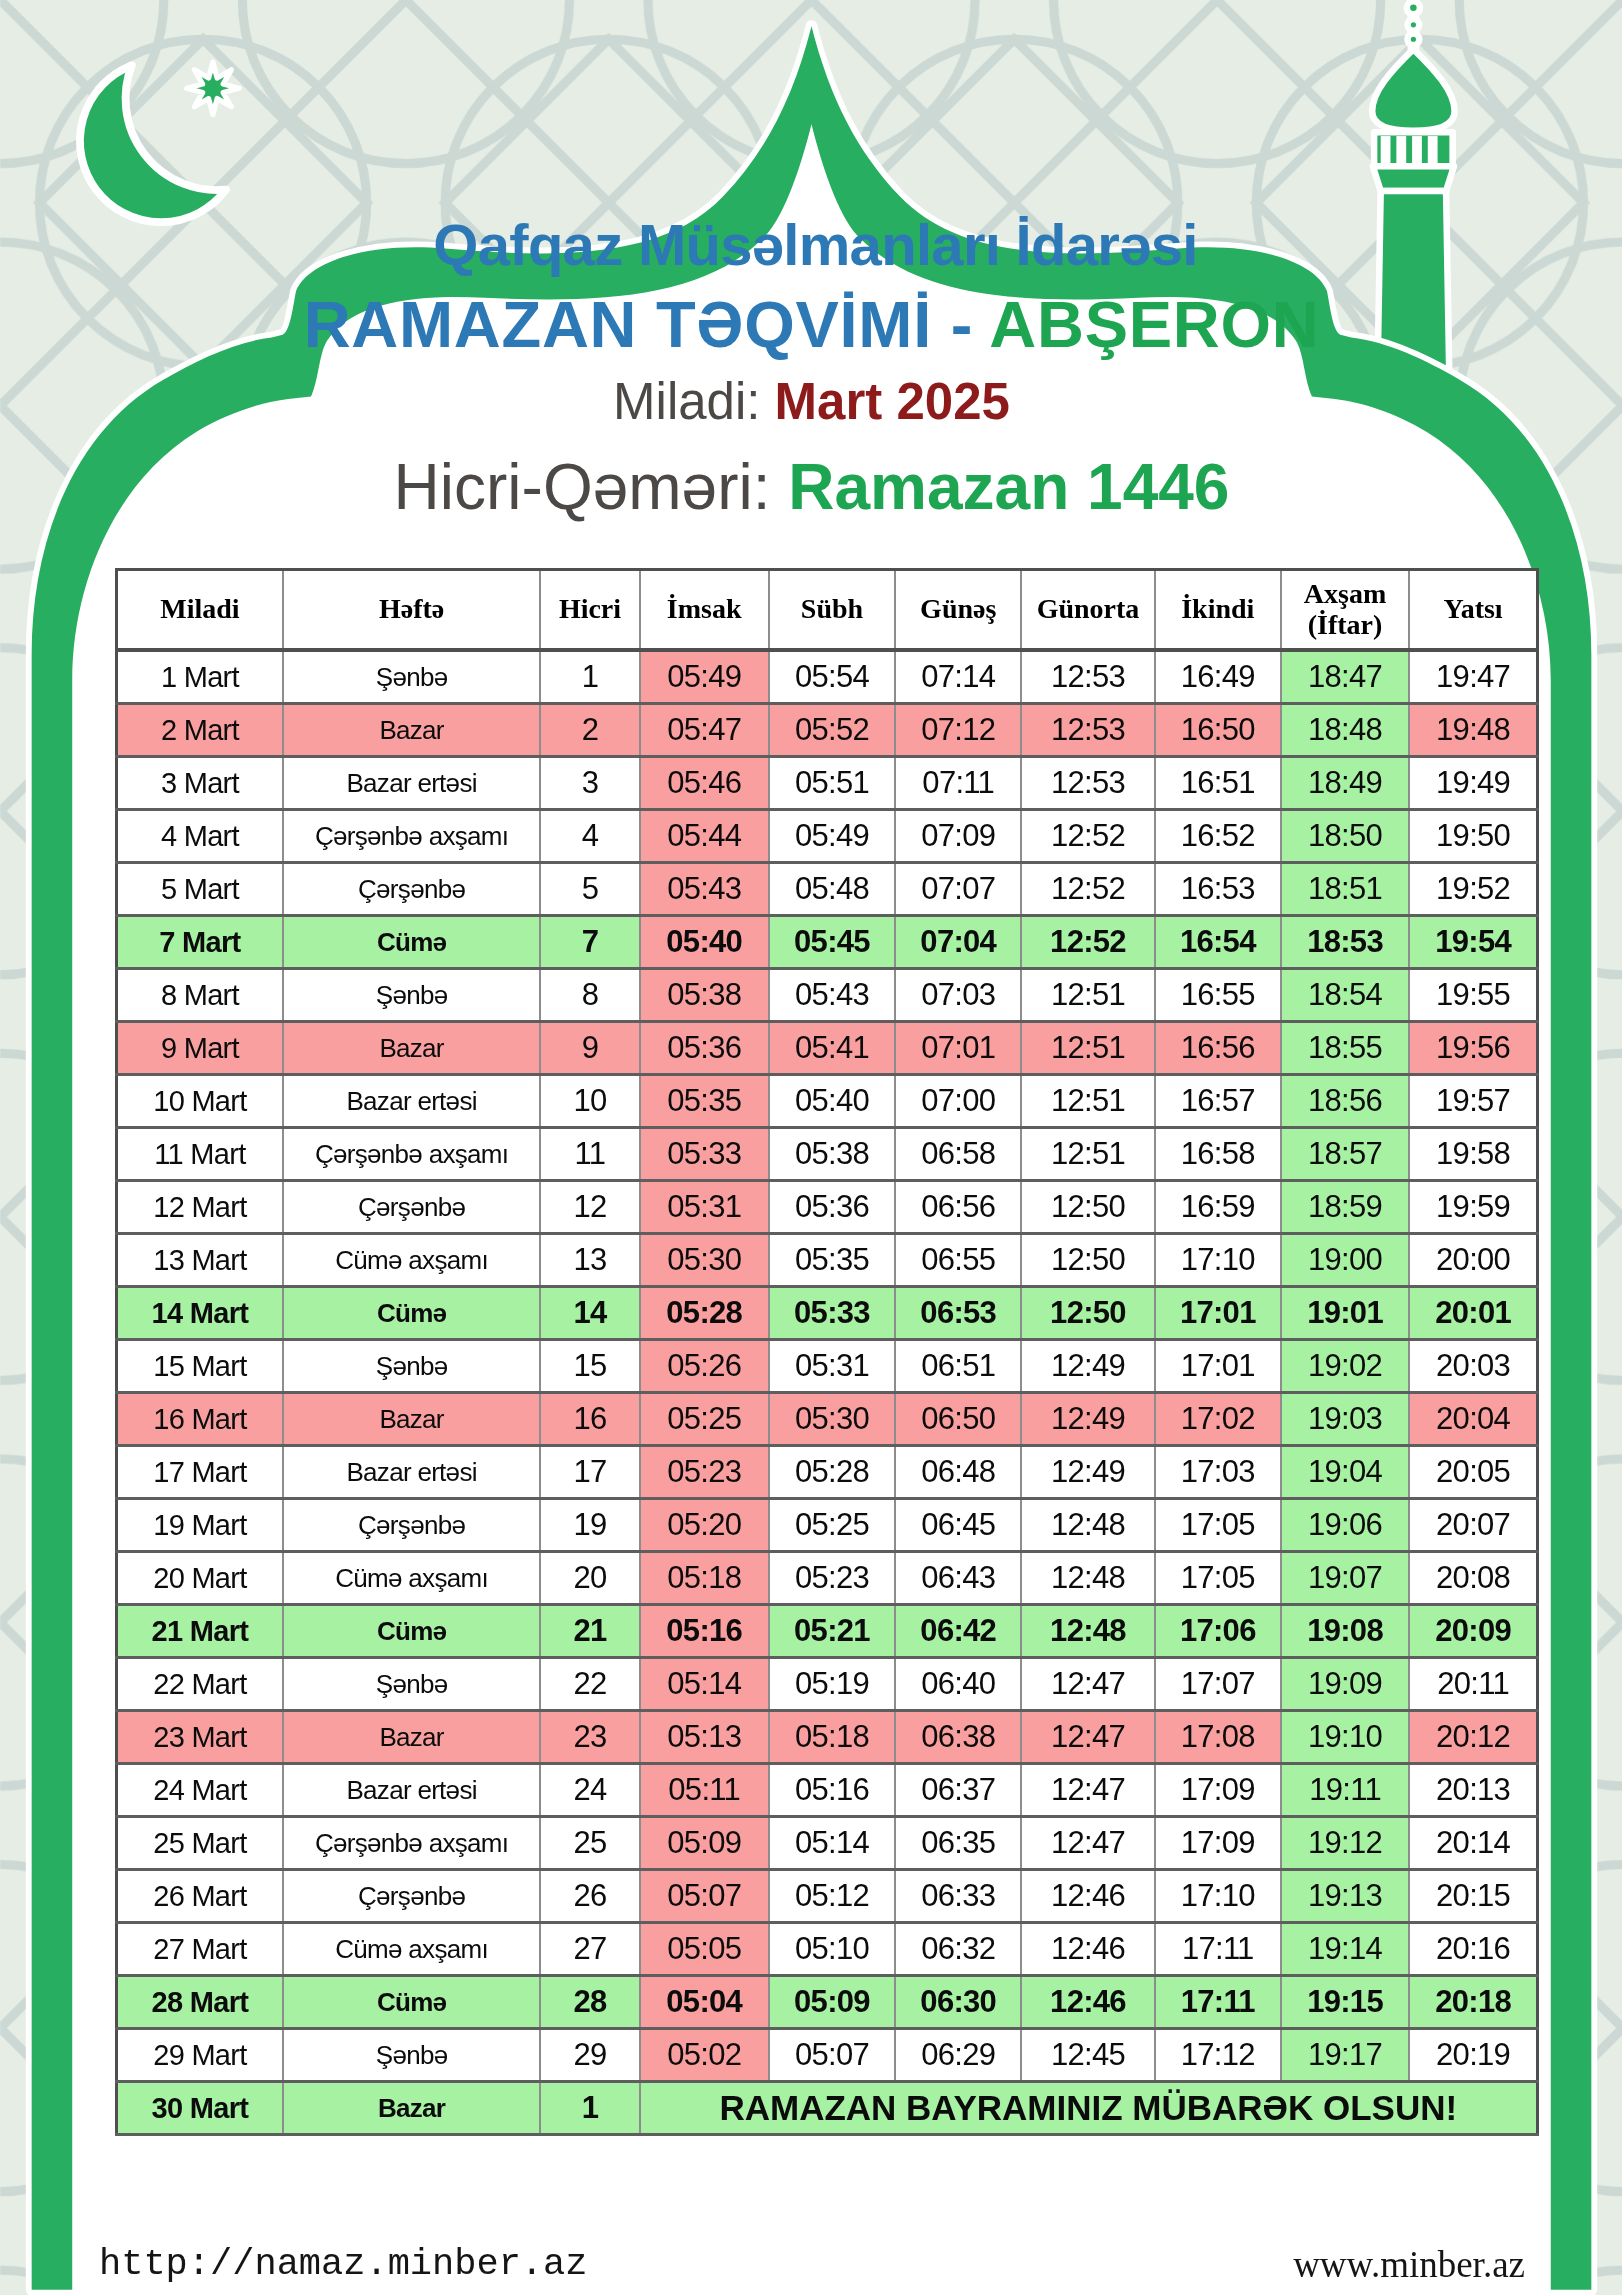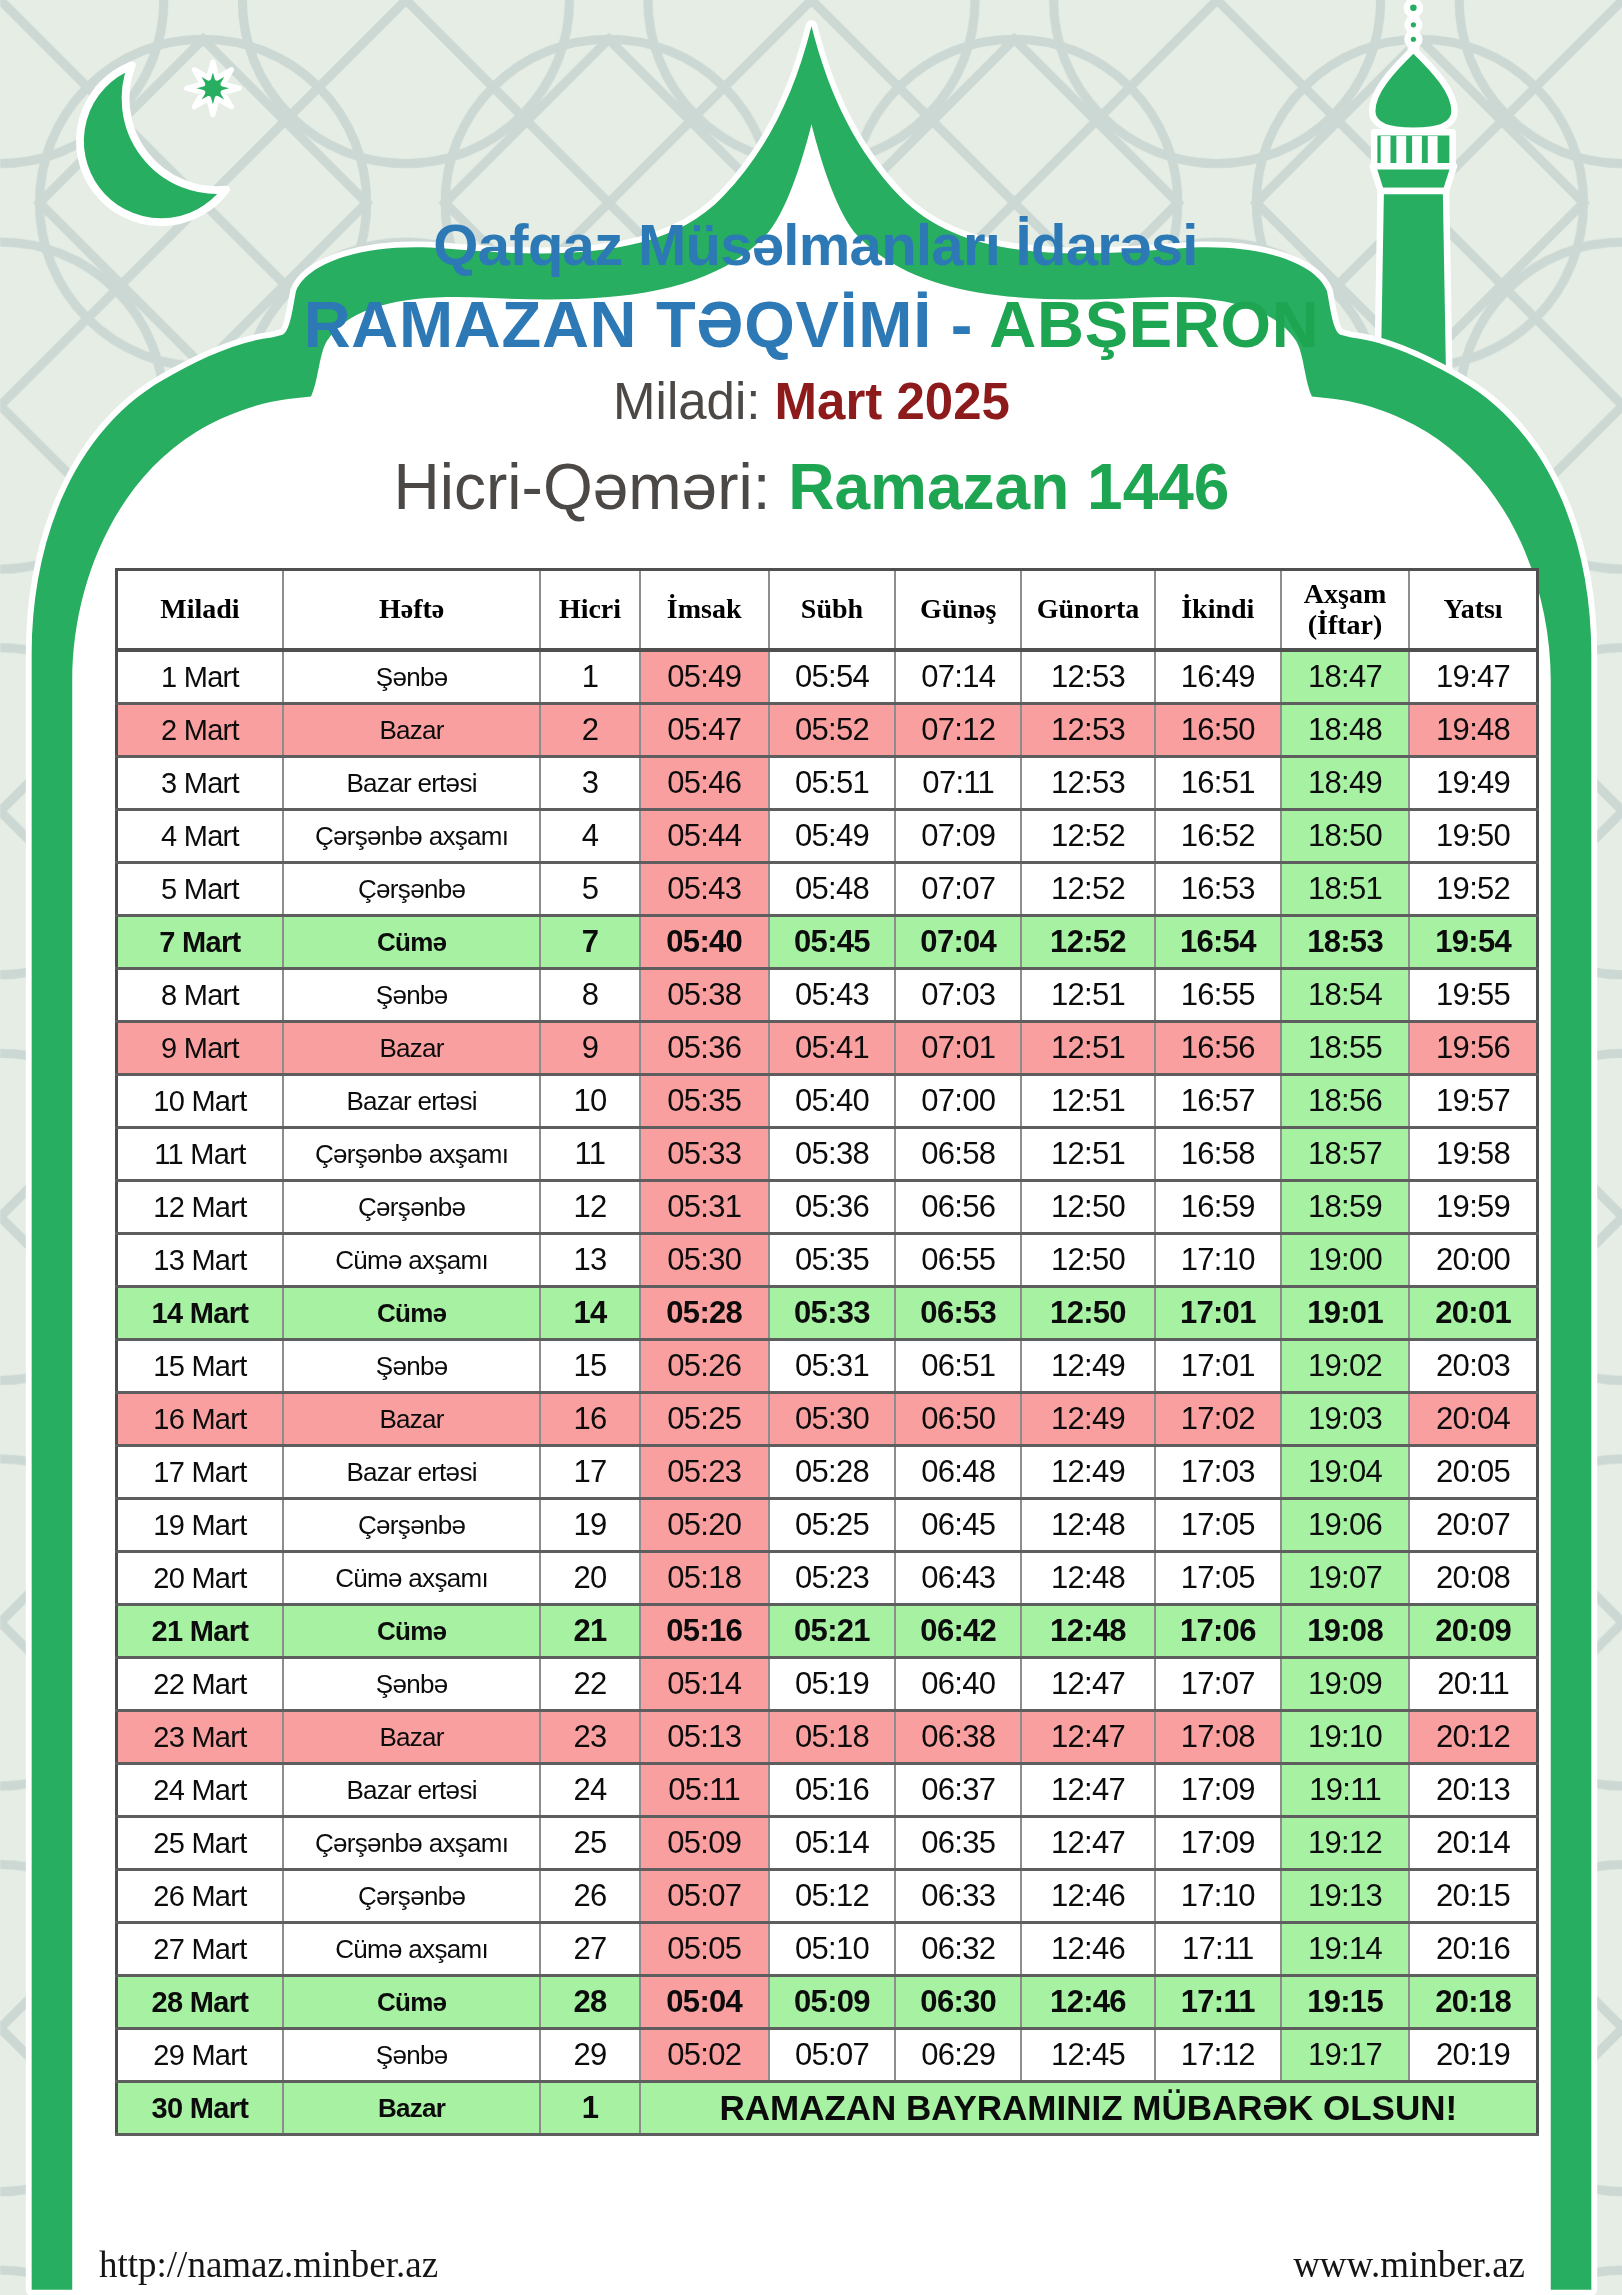--- a/index.html
+++ b/index.html
@@ -32,21 +32,21 @@
   .row-normal td{background:#fff;}
   .row-normal .col-imsak{background:var(--pink);}
   .row-normal .col-iftar{background:var(--green-light);}
   .row-sunday td{background:var(--pink);}
   .row-sunday .col-iftar{background:var(--green-light);}
   .row-friday td{background:var(--green-light);font-weight:700;}
   .row-friday .col-imsak{background:var(--pink);}
   .row-eid td{background:var(--green-light);font-weight:700;}
 
   
-  .footer-left{position:absolute;left:99px;top:2243px;font-family:Liberation Serif, serif;font-size:37px;color:#151515;}
+  .footer-left{position:absolute;left:99px;top:2243px;font-family:Liberation Mono, monospace;font-size:37px;color:#151515;}
   .footer-right{position:absolute;right:98px;top:2243px;font-family:"Liberation Serif",serif;font-size:37px;color:#151515;}
 </style>
 </head>
 <body>
 
 <svg id="bg-art" viewBox="0 0 2480 3508" xmlns="http://www.w3.org/2000/svg">
   <defs>
     <pattern id="geo" width="620" height="620" patternUnits="userSpaceOnUse">
       <rect width="620" height="620" fill="#e5ede5"></rect>
       <g fill="none" stroke="#ccd8d4" stroke-width="14">

